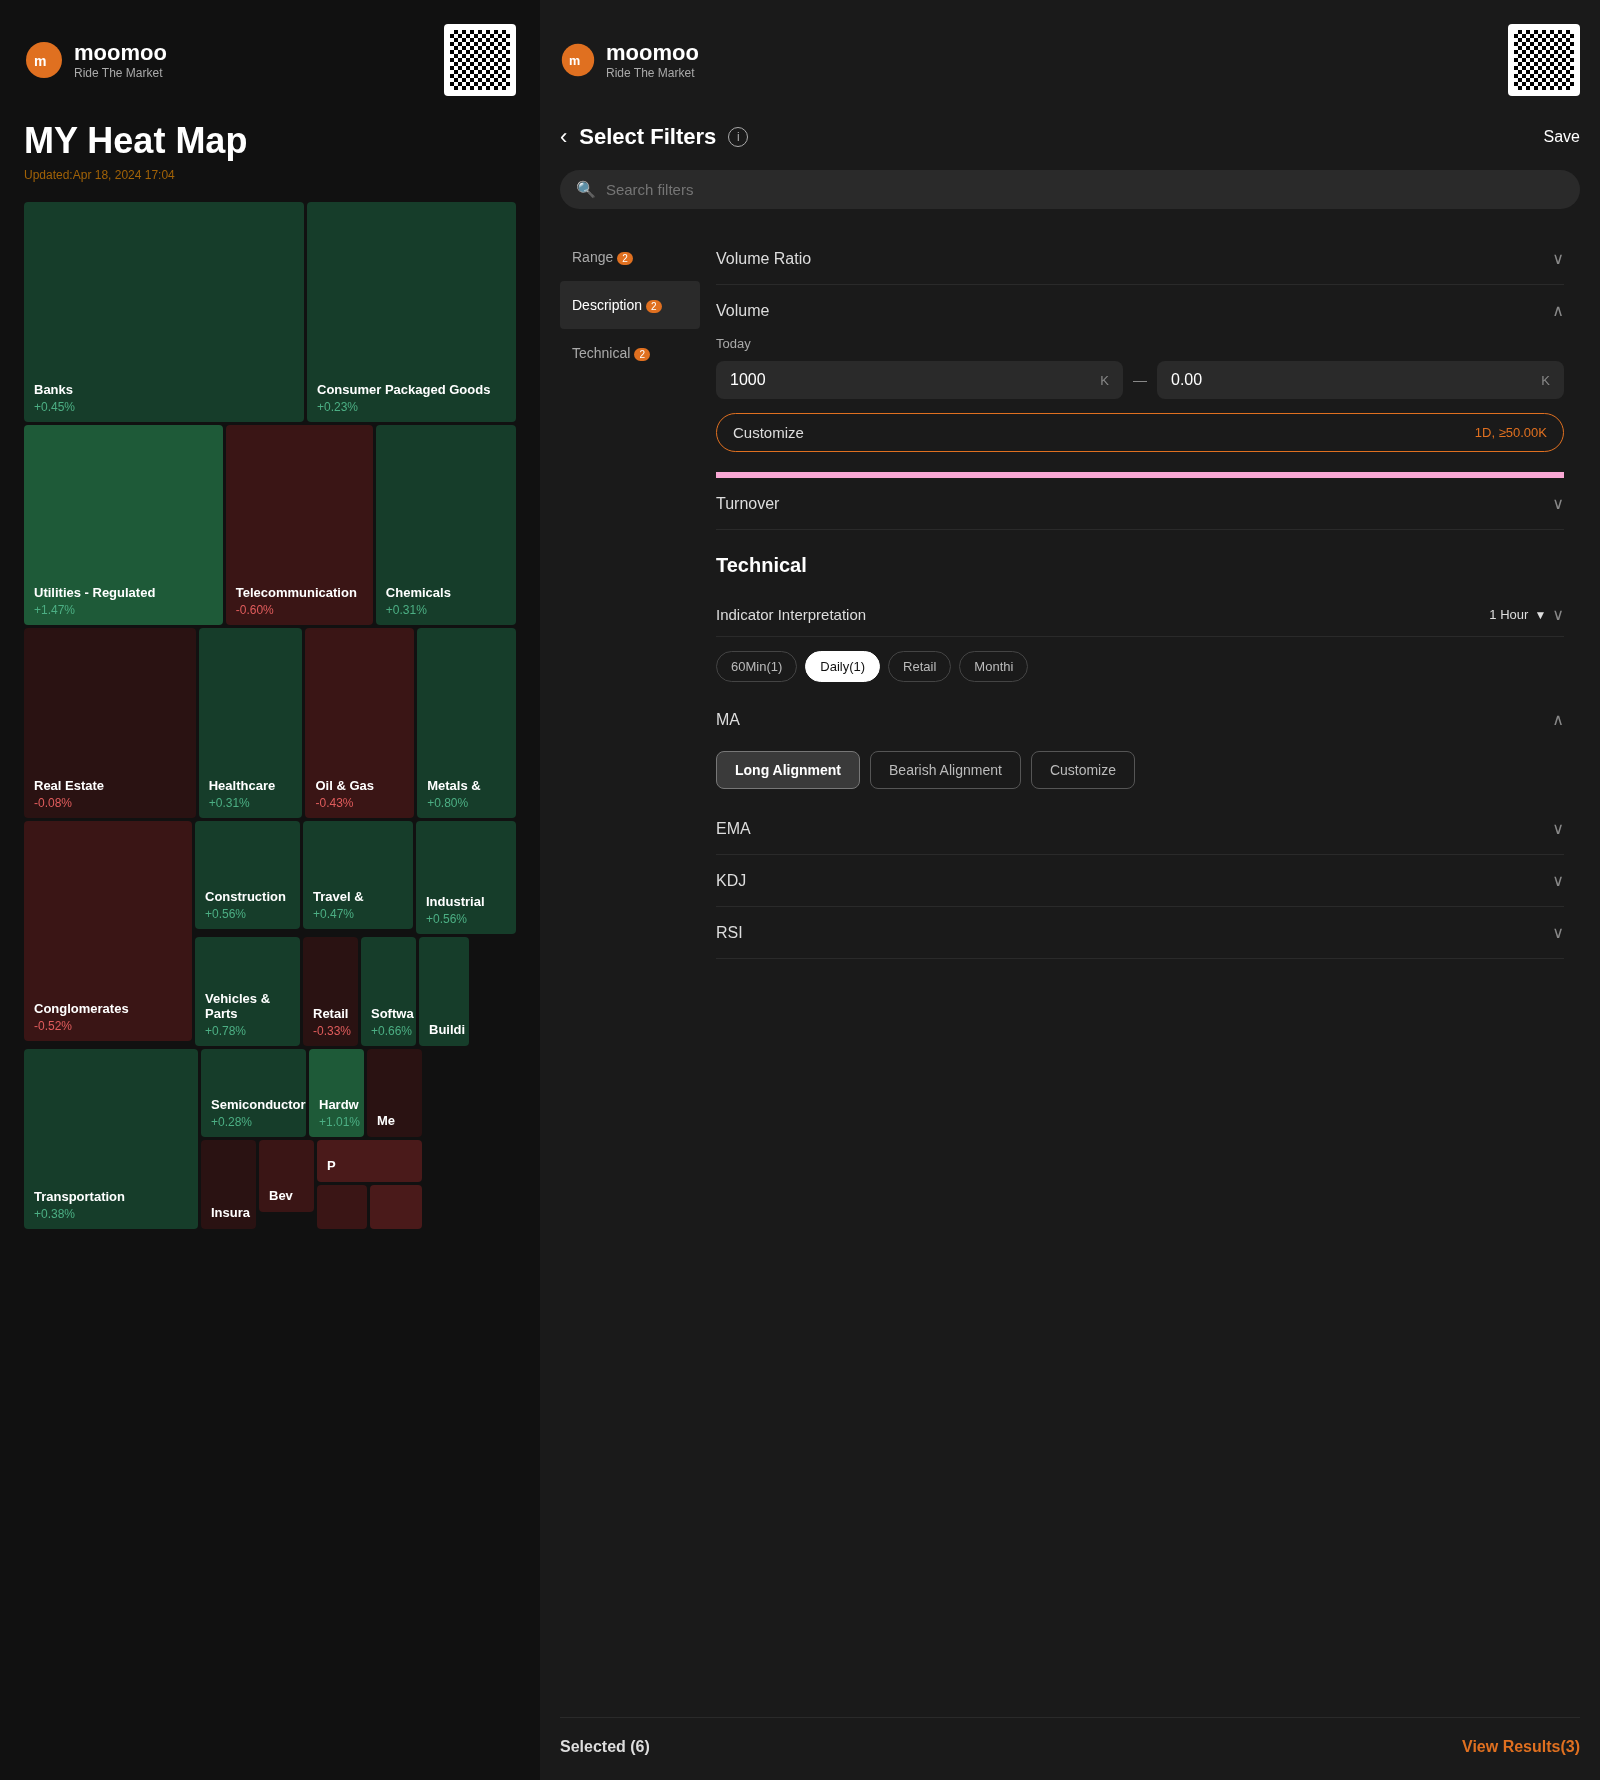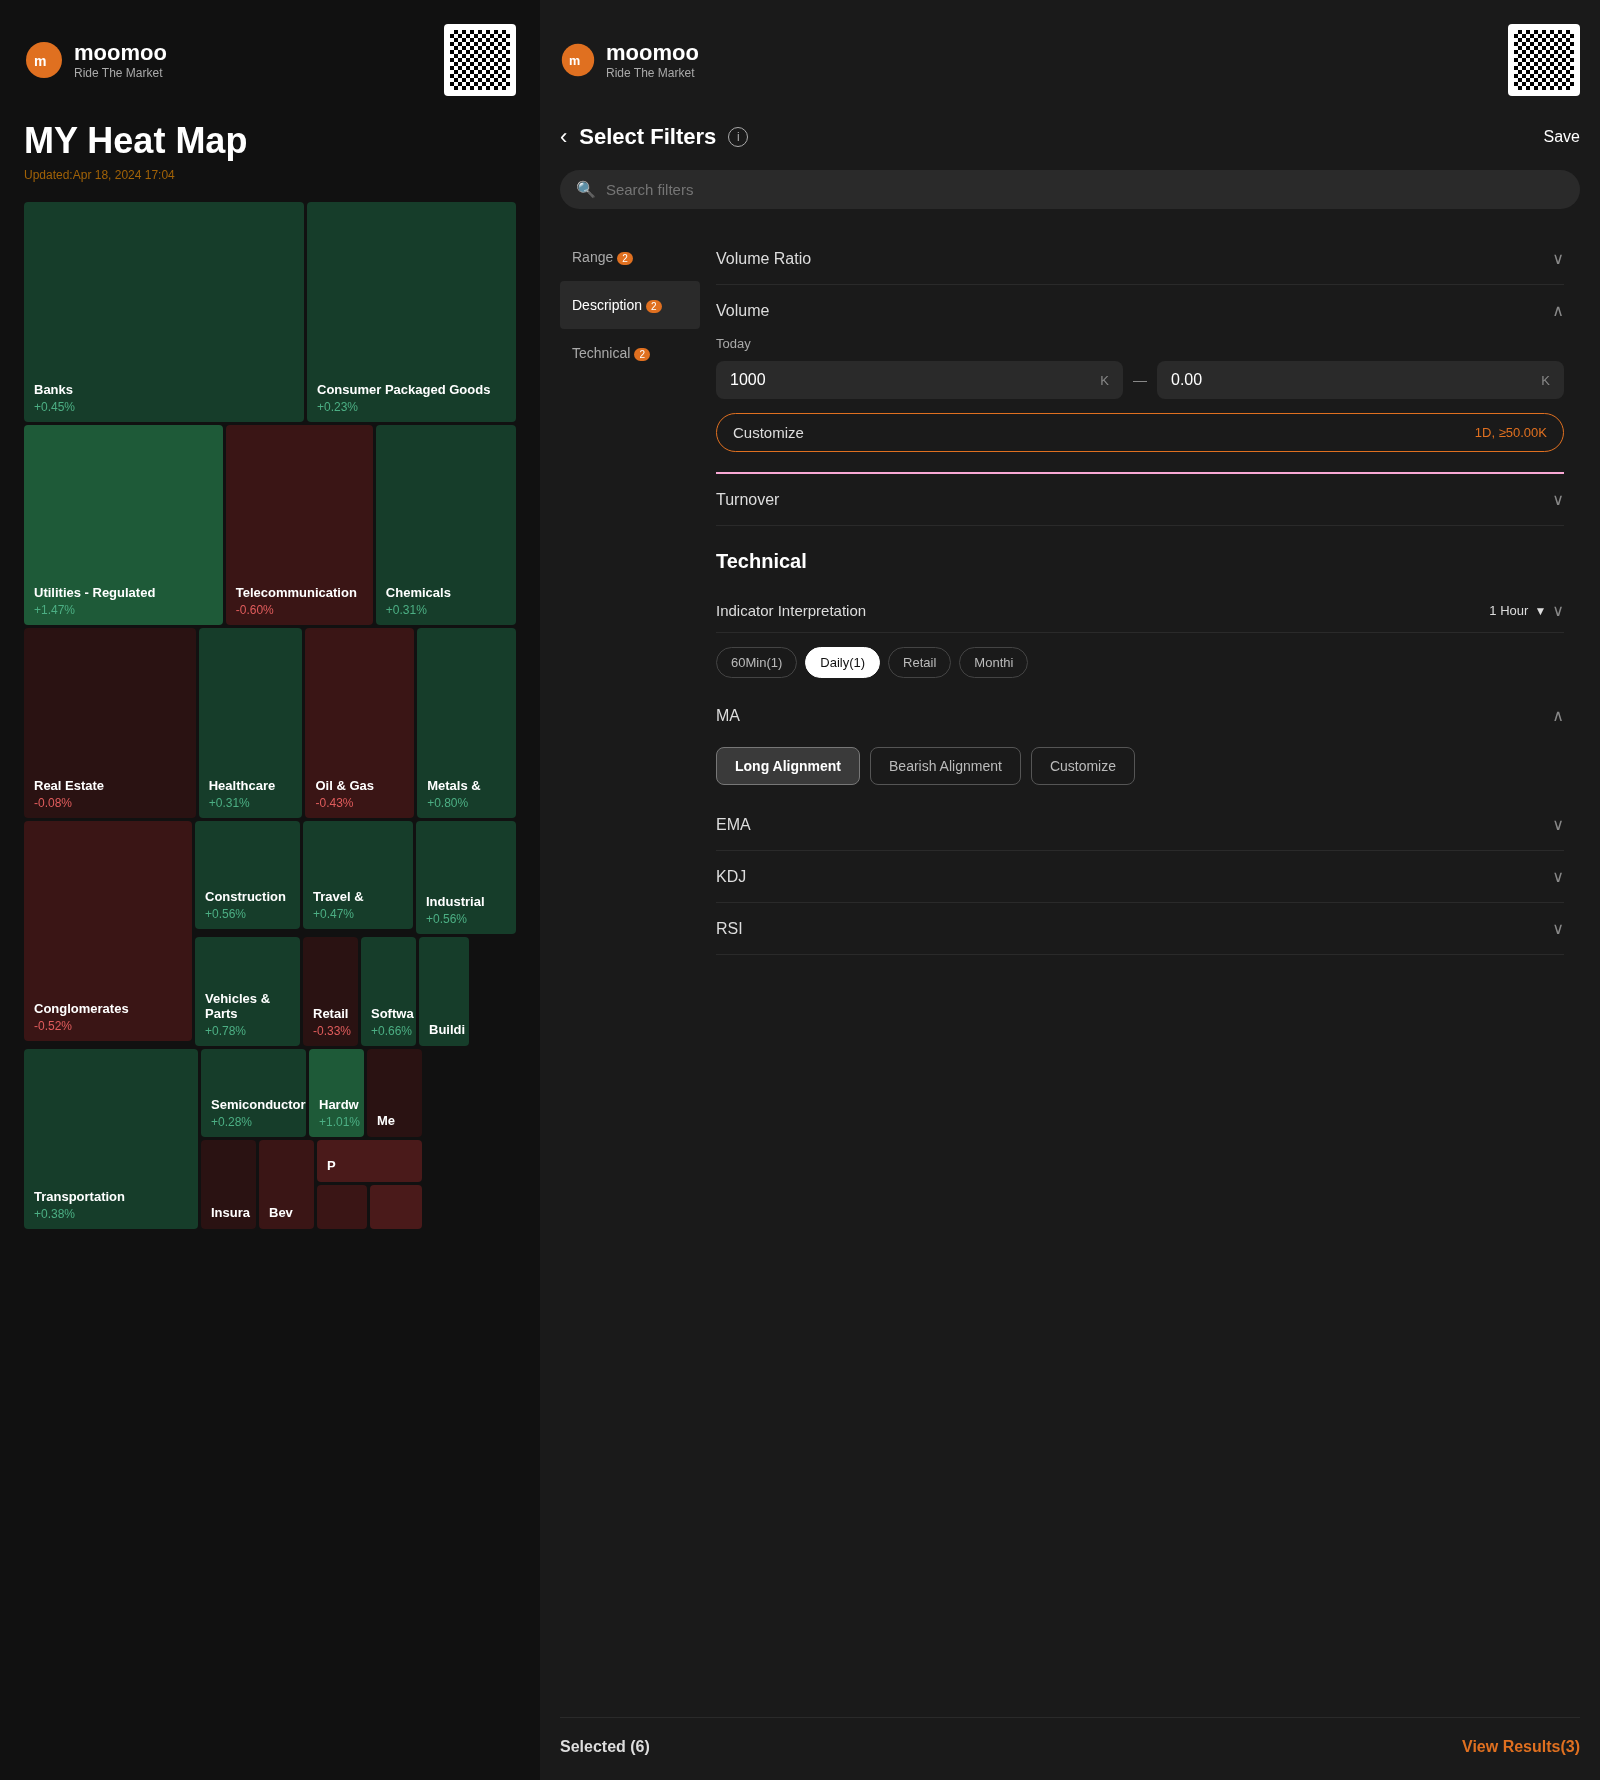--- a/index.html
+++ b/index.html
@@ -254,21 +254,21 @@
       font-size: 16px;
       color: #ddd;
       font-weight: 500;
     }
     .chevron-down { font-size: 16px; color: #888; }
     .chevron-up { font-size: 16px; color: #888; }
 
     
     .volume-expanded {
       padding: 12px 0 20px;
-      border-bottom: 2px solid #f9a8d4;
+      border-bottom: 6px solid #f9a8d4;
     }
     .today-label {
       font-size: 13px;
       color: #aaa;
       margin-bottom: 10px;
     }
     .range-inputs {
       display: flex;
       align-items: center;
       gap: 10px;
@@ -566,21 +566,21 @@
             <span class="hm-cell-pct pos">+1.01%</span>
           </div>
           <div class="hm-cell bg-neg-light" style="width:55px;height:88px;">
             <span class="hm-cell-name">Me</span>
           </div>
         </div>
         <div style="display:flex;gap:3px;">
           <div class="hm-cell bg-neg-light" style="width:55px;height:89px;">
             <span class="hm-cell-name">Insura</span>
           </div>
-          <div class="hm-cell bg-neg-med" style="width:55px;height:89px;">
+          <div class="hm-cell bg-neg-med" style="width:55px;height:72px;">
             <span class="hm-cell-name">Bev</span>
           </div>
           <div style="display:flex;flex-direction:column;gap:3px;">
             <div class="hm-cell bg-neg-strong" style="width:105px;height:42px;">
               <span class="hm-cell-name">P</span>
             </div>
             <div style="display:flex;gap:3px;">
               <div class="hm-cell bg-neg-med" style="width:50px;height:44px;"></div>
               <div class="hm-cell bg-neg-strong" style="width:52px;height:44px;"></div>
             </div>

